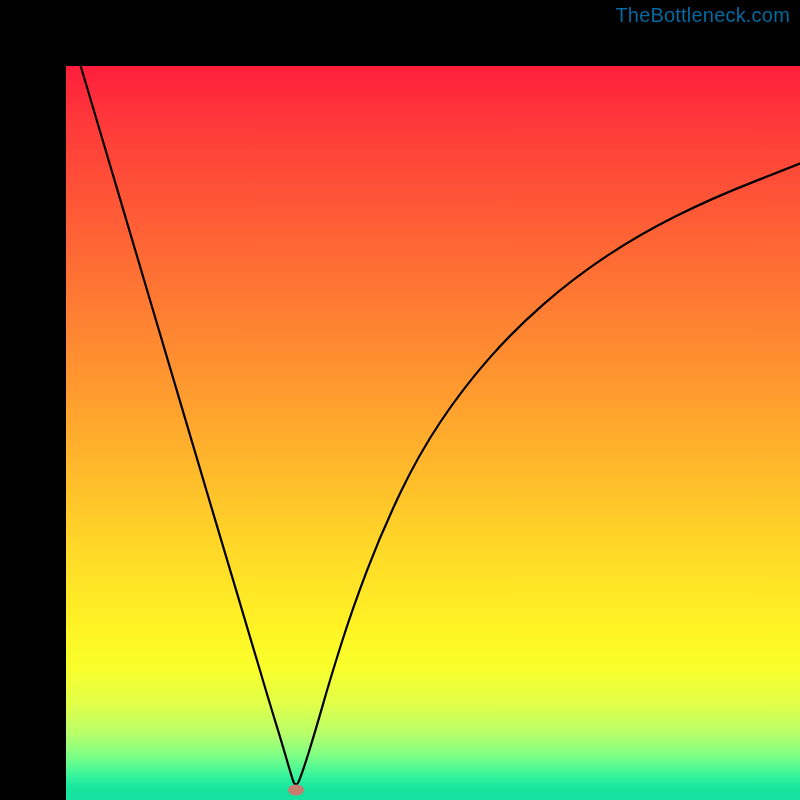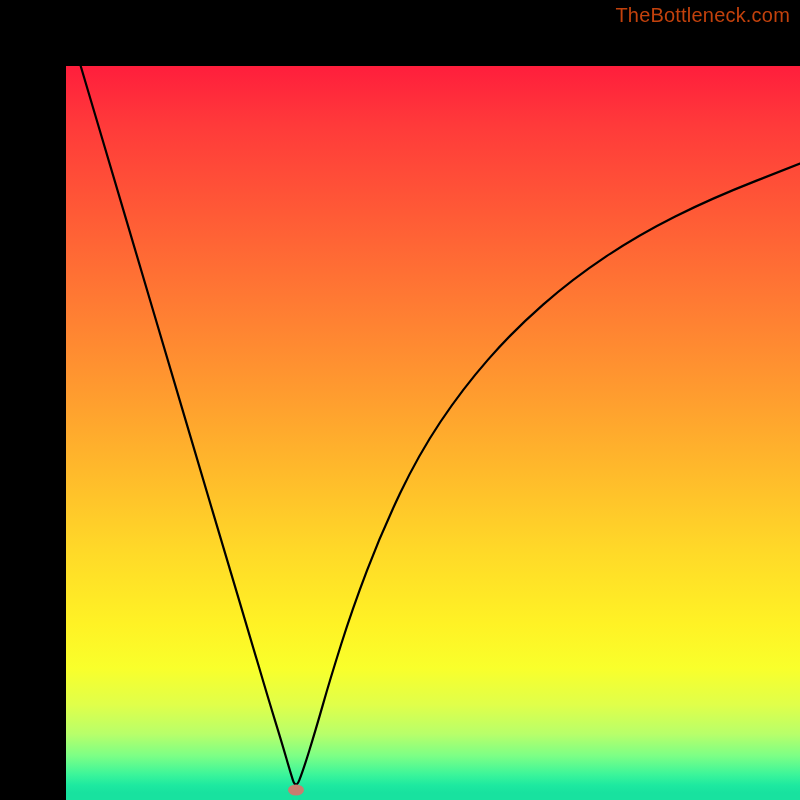--- a/index.html
+++ b/index.html
@@ -62,21 +62,21 @@
     width: 16px;
     height: 11px;
     background: #c97d6f;
     border-radius: 50%;
     transform: translate(-50%, -50%);
   }
   .watermark {
     position: absolute;
     top: 4px;
     right: 10px;
-    color: #c2410c;
+    color: #0369a1;
     font-size: 20px;
     font-weight: 500;
     letter-spacing: 0.2px;
     user-select: none;
   }
 </style>
 </head>
 <body>
 
 <div class="frame">

